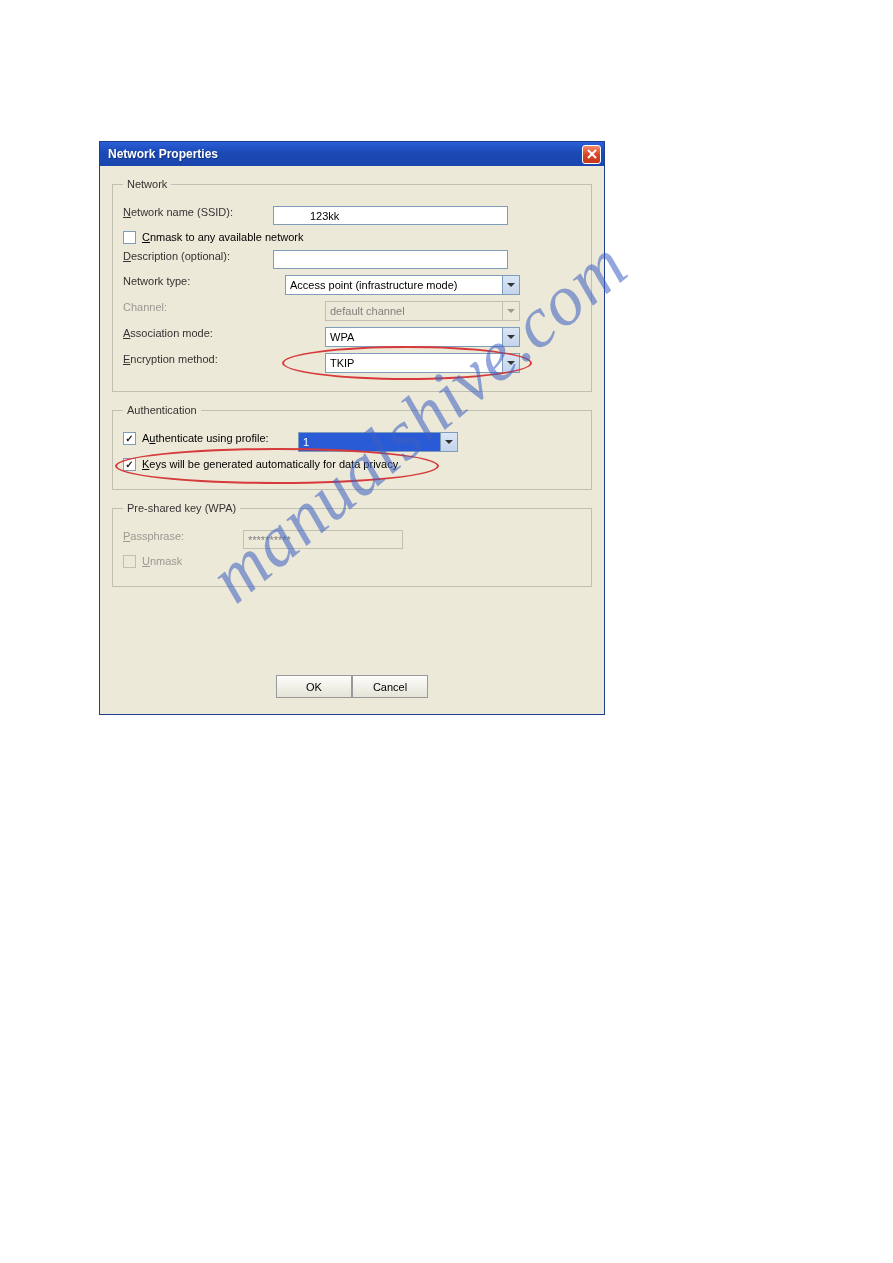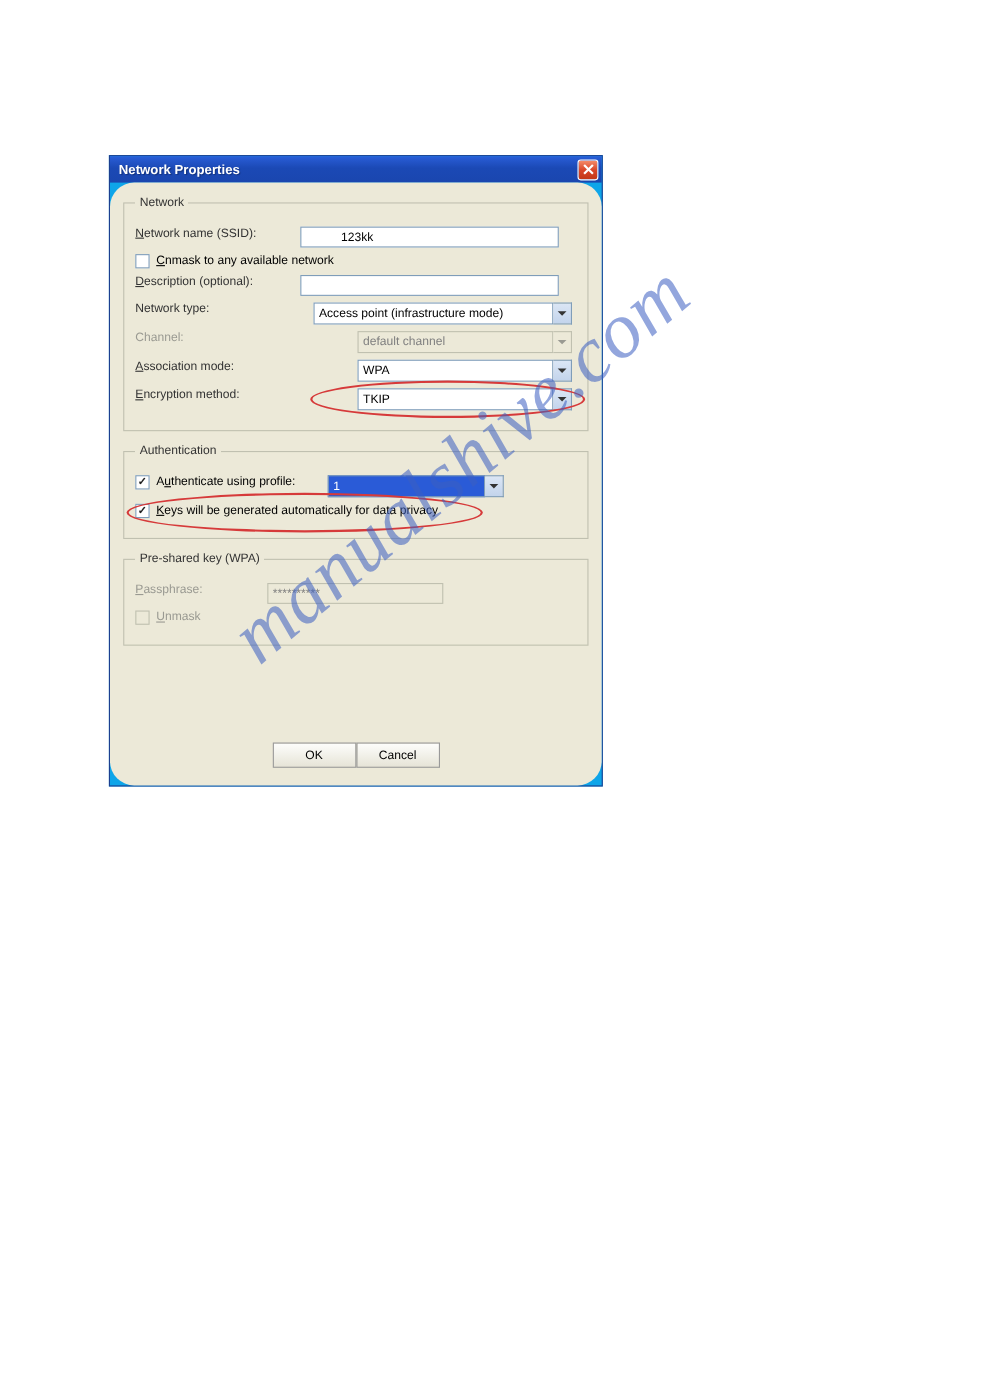--- a/index.html
+++ b/index.html
@@ -14,23 +14,23 @@
   }
   .page {
     position: relative;
     width: 893px;
     height: 1263px;
   }
   .dialog {
     position: absolute;
     left: 99px;
     top: 141px;
-    width: 449px;
+    width: 506px;
     border: 1px solid #1c3f8f;
-    background: #0ea5e9;
+    background: #15803d;
   }
   .titlebar {
     height: 24px;
     background: linear-gradient(to bottom, #2a5ed8 0%, #1b49b5 45%, #1a46af 100%);
     display: flex;
     align-items: center;
     padding: 0 3px 0 8px;
     color: #fff;
   }
   .titlebar-text {
@@ -47,21 +47,20 @@
     border-radius: 3px;
     background: linear-gradient(to bottom, #f58c6a, #d9472a 50%, #c23818);
     display:flex; align-items:center; justify-content:center;
     cursor: pointer;
   }
   .close-btn svg { width:10px; height:10px; }
 
   .body {
     padding: 12px 12px 16px;
     background: #ece9d8;
-    border-radius: 22px;
   }
 
   fieldset {
     border: 1px solid #c0c0b0;
     margin: 0 0 12px 0;
     padding: 10px 10px 12px;
   }
   legend {
     padding: 0 4px;
     color: #333;

